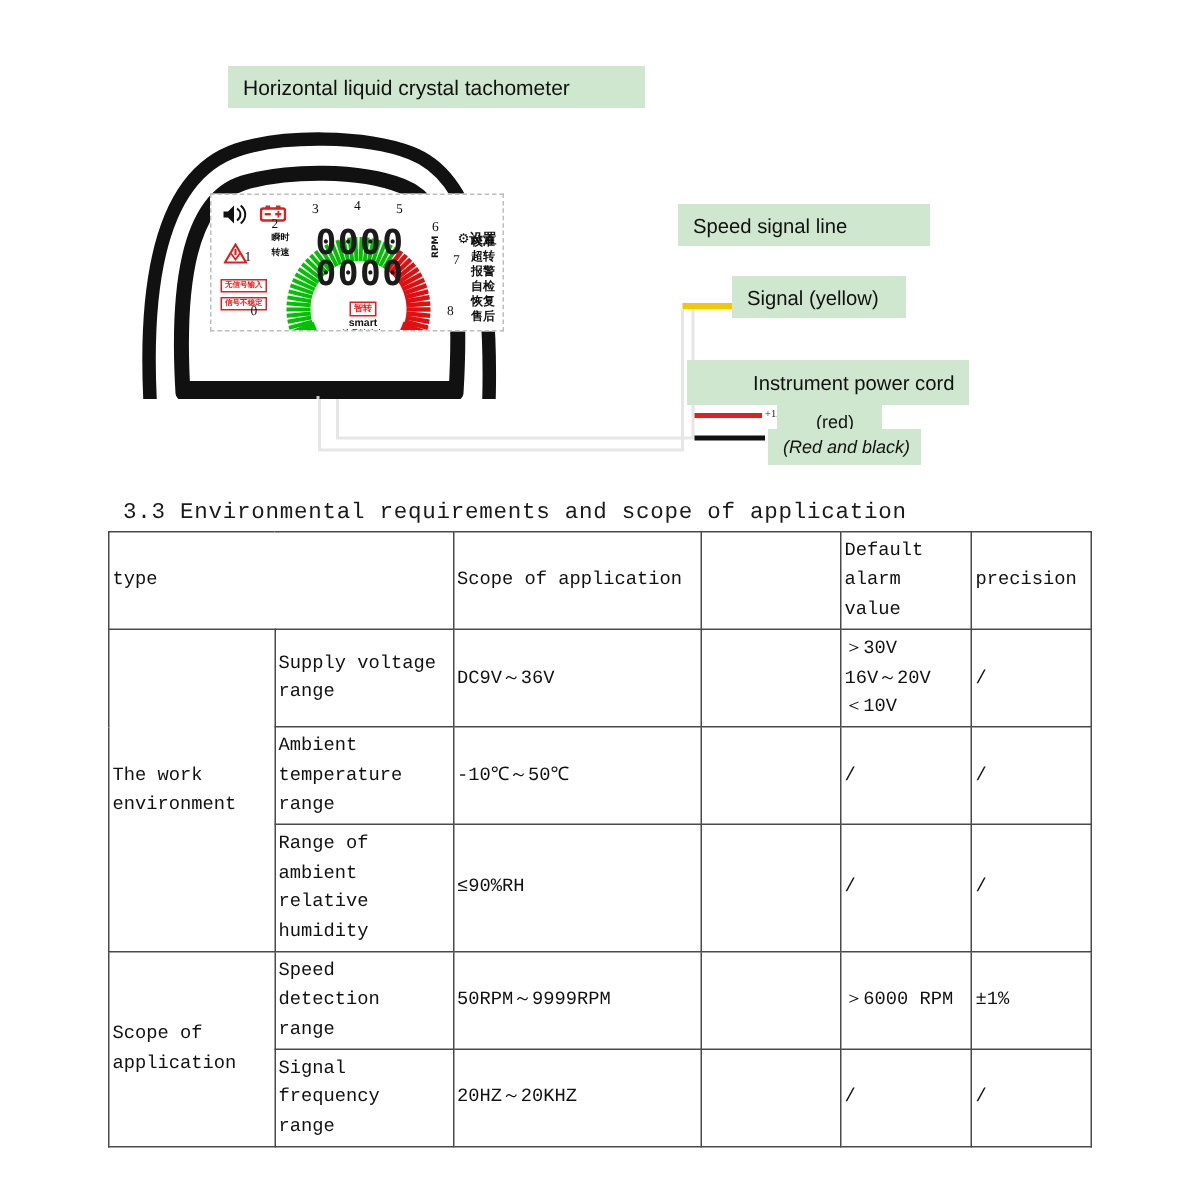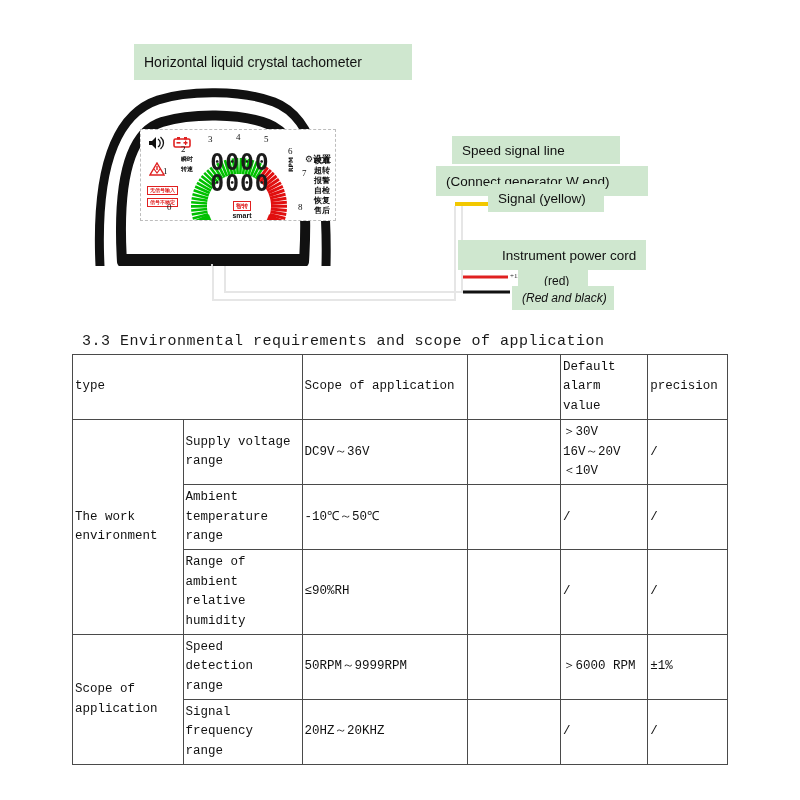--- a/index.html
+++ b/index.html
@@ -20,21 +20,21 @@
   #sec33{left:82px;top:333px;}
 
   
   .callout{
     position:absolute;background:#cfe7cf;
     font-family:"Liberation Sans", sans-serif;
     font-size:13.5px;color:#111;
     display:flex;align-items:center;
     padding:0 10px;box-sizing:border-box;white-space:nowrap;
   }
-  #lbl-tach{left:134px;top:44px;width:278px;height:36px;font-size:14px;}
+  #lbl-tach{left:152px;top:44px;width:278px;height:28px;font-size:14px;}
   #lbl-speed{left:452px;top:136px;width:168px;height:28px;}
   #lbl-connect{left:436px;top:166px;width:212px;height:30px;}
   #lbl-signal{left:488px;top:184px;width:116px;height:28px;}
   #lbl-power{left:458px;top:240px;width:188px;height:30px;padding-left:44px;}
   #lbl-red{left:518px;top:270px;width:70px;height:22px;font-size:12px;padding-left:26px;}
   #lbl-redblack{left:512px;top:286px;width:102px;height:24px;font-size:12px;font-style:italic;}
 
   
   .housing{position:absolute;left:88px;top:86px;width:250px;height:180px;}
   .housing svg{display:block;}
@@ -284,21 +284,20 @@
 
     <line x1="463" y1="277" x2="508" y2="277" stroke="#e02020" stroke-width="3.2"></line>
 
     <line x1="463" y1="292" x2="510" y2="292" stroke="#111111" stroke-width="3.2"></line>
   </svg>
 
   <div class="wire-lab" style="left:510px;top:272px;">+12/24V</div>
   <div class="wire-lab" style="left:512px;top:287px;">GND</div>
 
   <div class="callout" id="lbl-speed">Speed signal line</div>
-  <div class="callout" id="lbl-connect">(Connect generator W end)</div>
   <div class="callout" id="lbl-signal">Signal (yellow)</div>
   <div class="callout" id="lbl-power">Instrument power cord</div>
   <div class="callout" id="lbl-red">(red)</div>
   <div class="callout" id="lbl-redblack">(Red and black)</div>
 
   <div class="sec-title" id="sec33">3.3 Environmental requirements and scope of application</div>
 
   <table class="spec">
     <tbody>
       <tr class="hdr">

